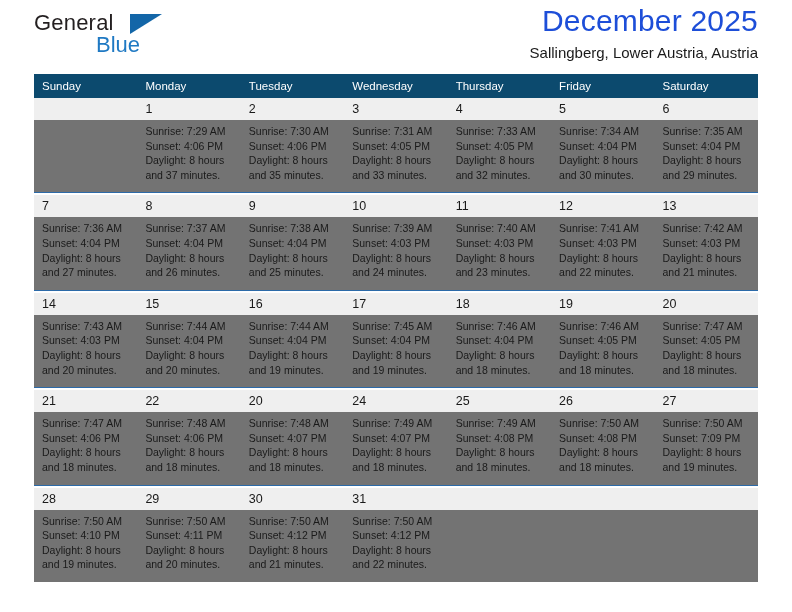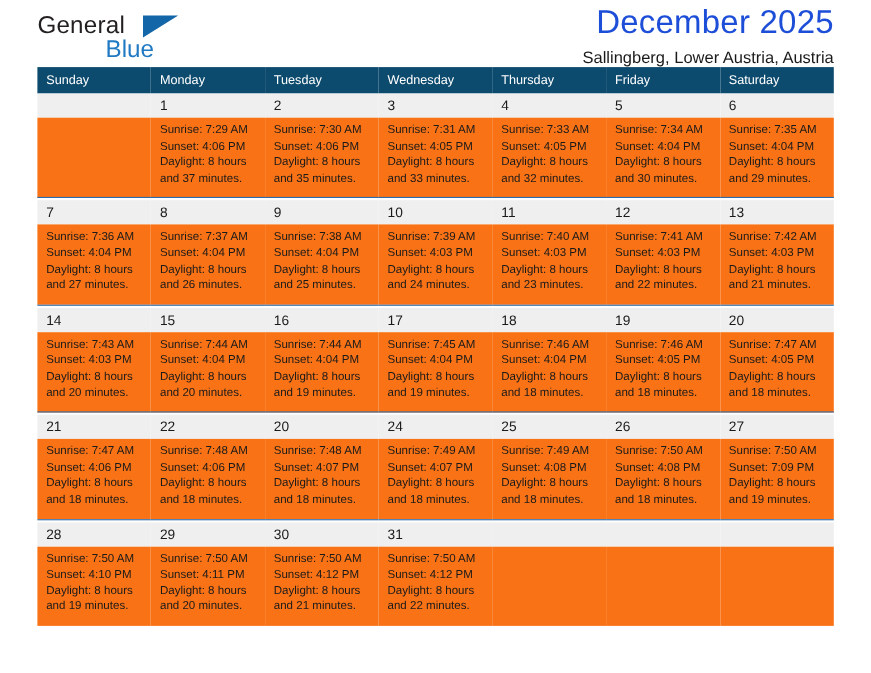--- a/index.html
+++ b/index.html
@@ -18,21 +18,21 @@
     position: relative;
     width: 792px;
     height: 612px;
     box-sizing: border-box;
     padding: 0 34px;
   }
 
   
   .topbar {
     position: relative;
-    height: 61px;
+    height: 74px;
     display: flex;
     align-items: flex-start;
     justify-content: space-between;
   }
   .logo {
     position: relative;
     margin-top: 6px;
     width: 180px;
     height: 58px;
   }
@@ -112,21 +112,21 @@
     color: #1a1a1a;
     padding: 4px 0 4px 8px;
     height: 17px;
     box-sizing: border-box;
     vertical-align: top;
   }
   .daynum-row td.empty {
     background: #efefef;
   }
   .info-row td {
-    background: #f97316;
+    background: #737373;
     font-size: 10.5px;
     line-height: 14.6px;
     color: #1a1a1a;
     padding: 4px 6px 10px 8px;
     vertical-align: top;
     height: 62px;
     box-sizing: border-box;
   }
   .info-line {
     white-space: nowrap;

